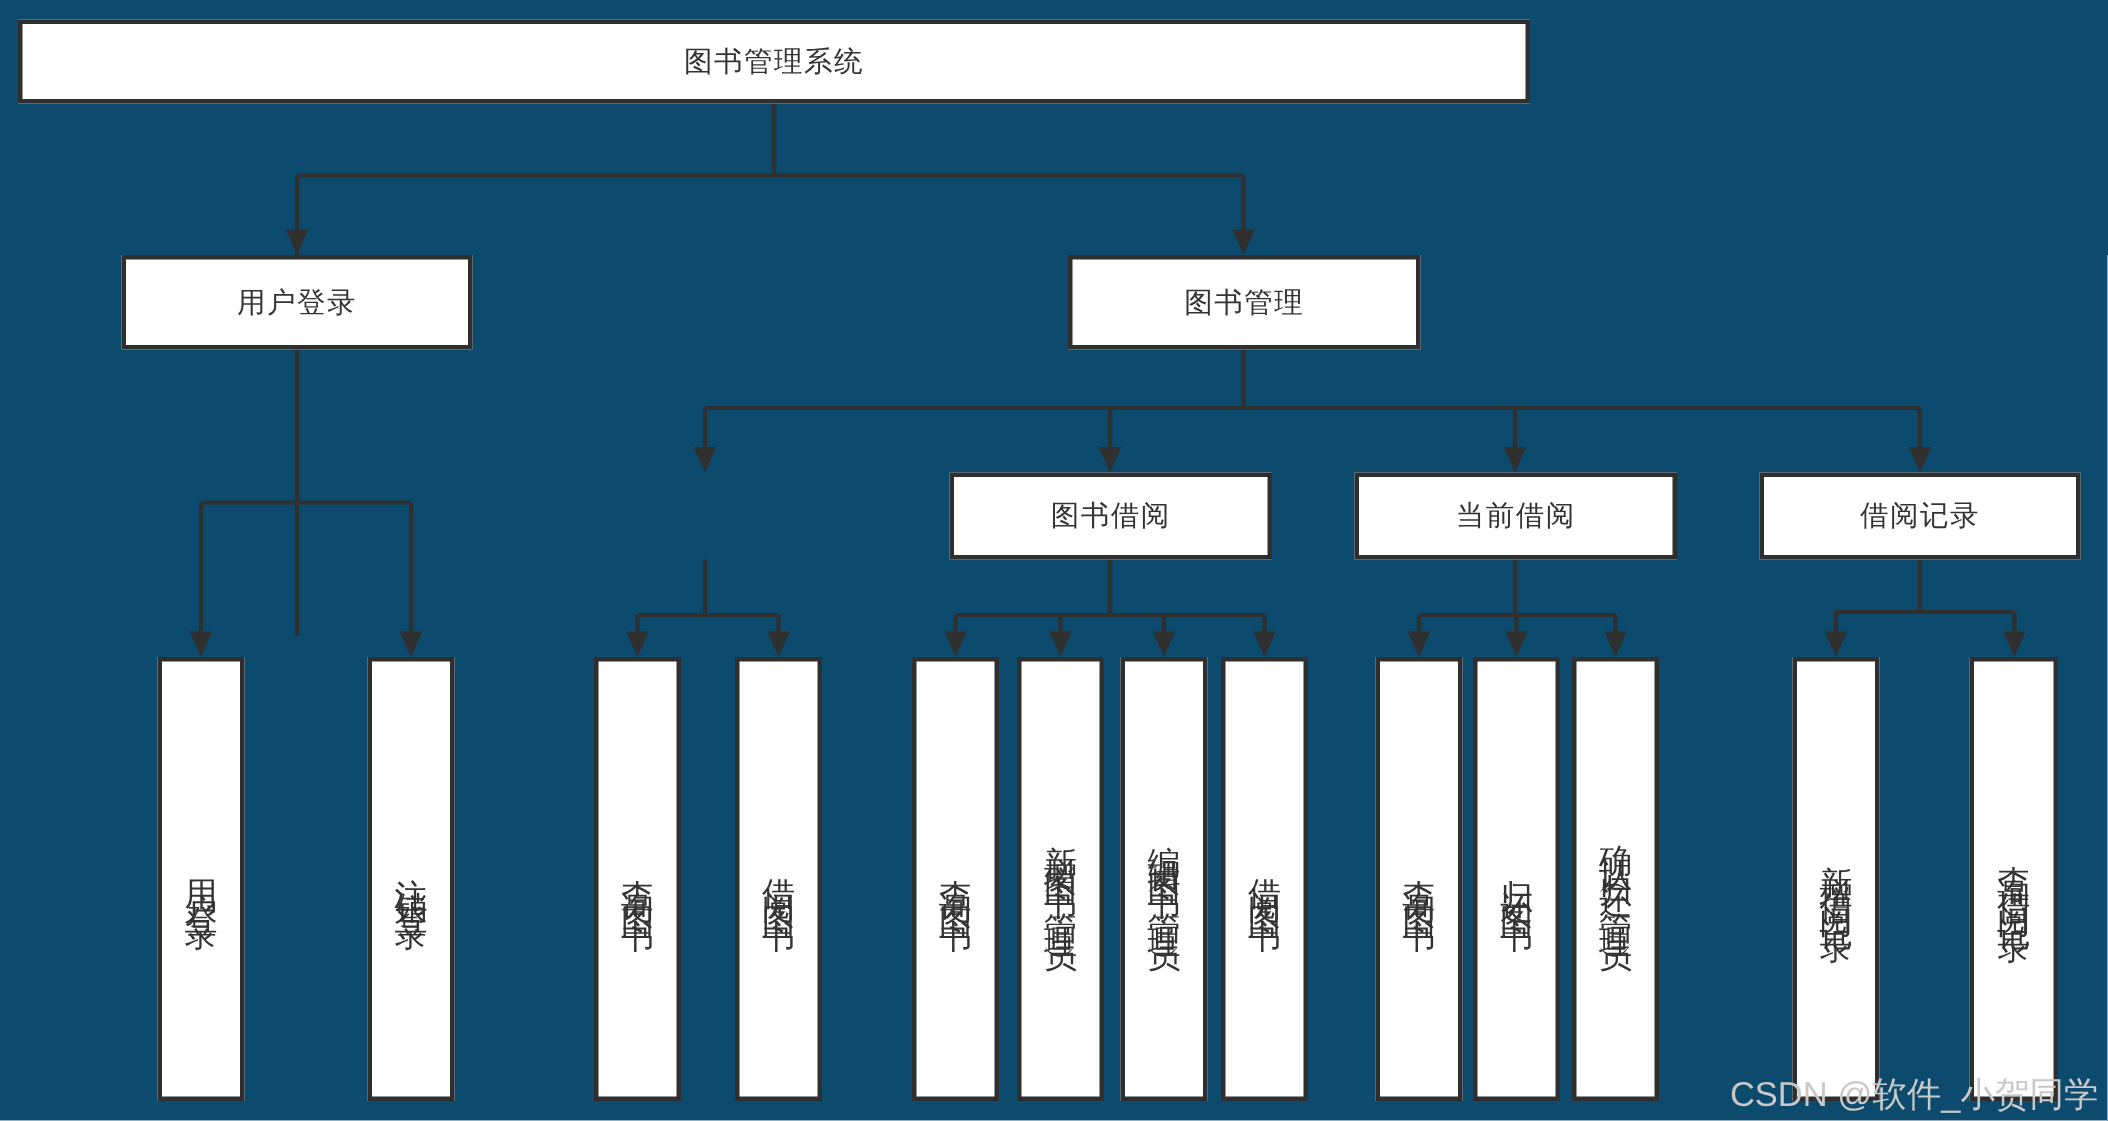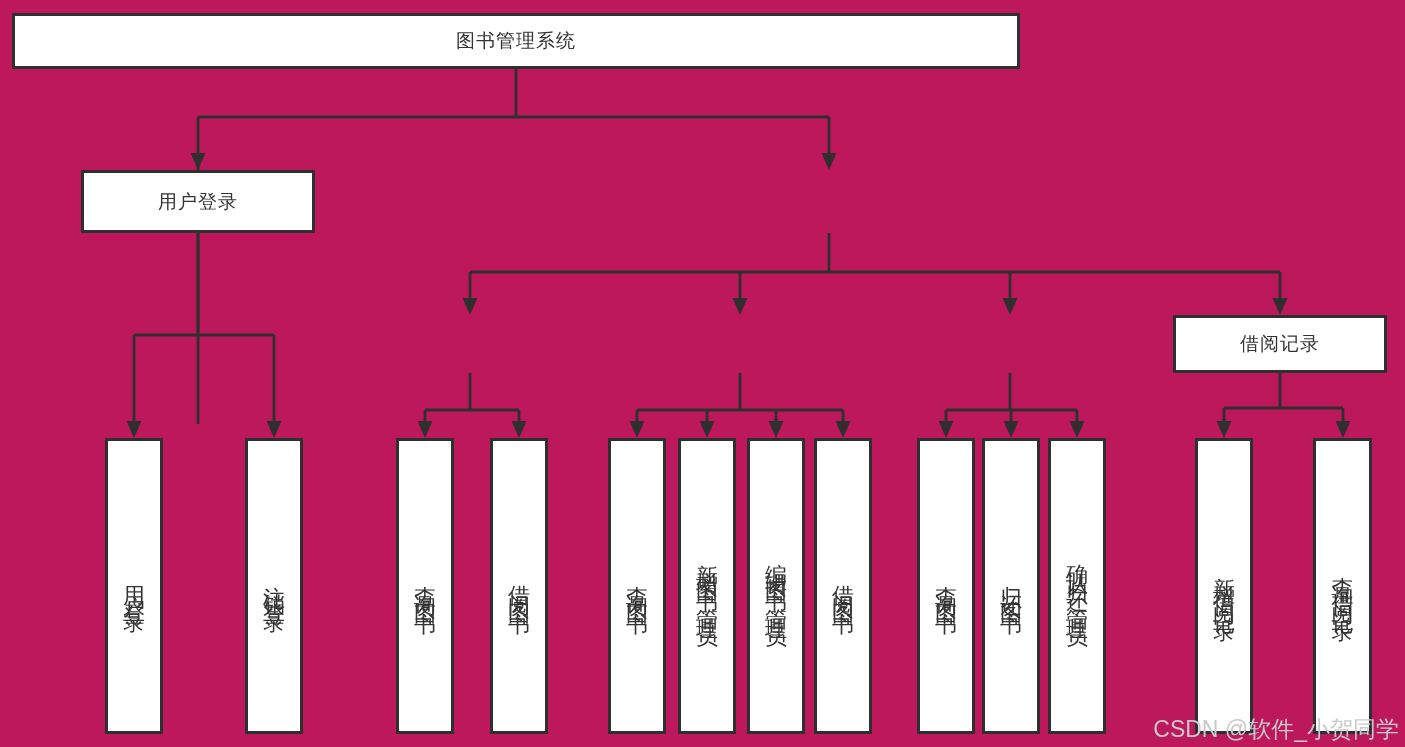--- a/index.html
+++ b/index.html
@@ -1,20 +1,20 @@
 <!DOCTYPE html>
 <html><head>
 <meta charset="utf-8">
 <style>
   html, body { margin: 0; padding: 0; background: #ffffff; }
   .canvas {
     position: relative;
     width: 1405px;
     height: 747px;
-    background: #be185d;
+    background: #0c4a6e;
     font-family: "Liberation Sans", "DejaVu Sans", sans-serif;
     overflow: hidden;
   }
   .connectors {
     position: absolute;
     left: 0; top: 0;
     width: 1405px; height: 747px;
     pointer-events: none;
   }
   .node {
@@ -117,21 +117,30 @@
     </g>
   </svg>
 
   <div class="node" style="left:12px;top:13px;width:1008px;height:56px">
     <span>图书管理系统</span>
   </div>
 
   <div class="node" style="left:81px;top:170px;width:234px;height:63px">
     <span>用户登录</span>
   </div>
+  <div class="node" style="left:712px;top:170px;width:235px;height:63px">
+    <span>图书管理</span>
+  </div>
 
+  <div class="node" style="left:633px;top:315px;width:215px;height:58px">
+    <span>图书借阅</span>
+  </div>
+  <div class="node" style="left:903px;top:315px;width:215px;height:58px">
+    <span>当前借阅</span>
+  </div>
   <div class="node" style="left:1173px;top:315px;width:214px;height:58px">
     <span>借阅记录</span>
   </div>
 
   <div class="leaf" style="left:105px;top:438px;width:58px;height:296px">
     <span>用户登录</span>
   </div>
   <div class="leaf" style="left:245px;top:438px;width:58px;height:296px">
     <span>注销登录</span>
   </div>

